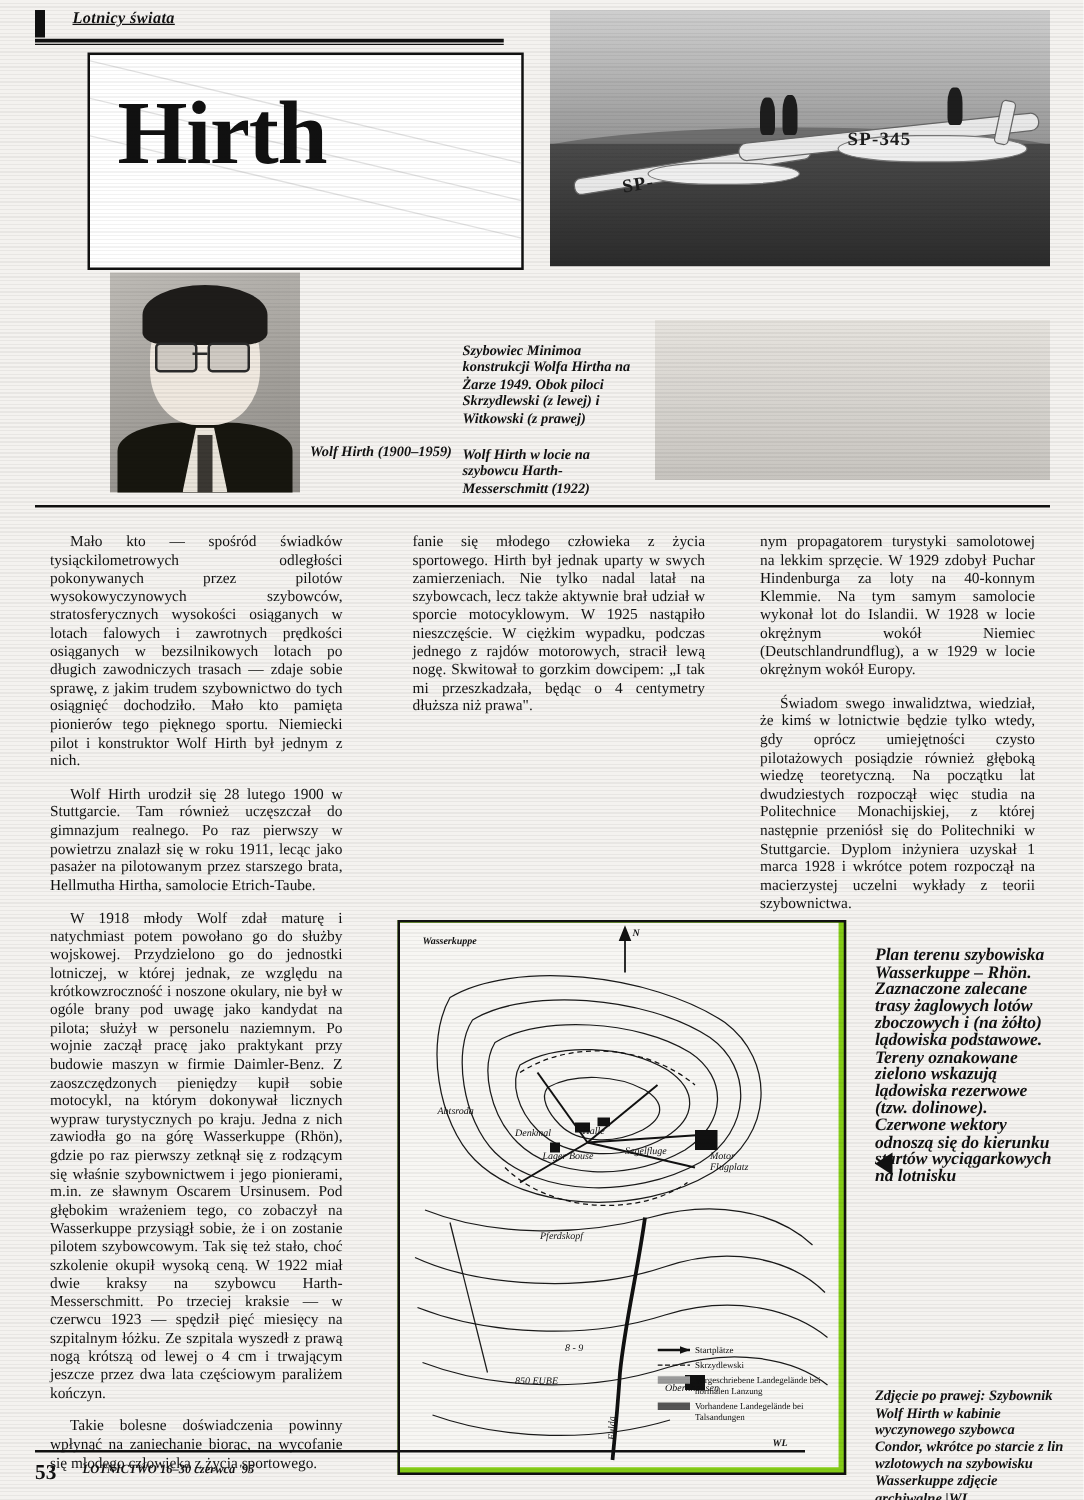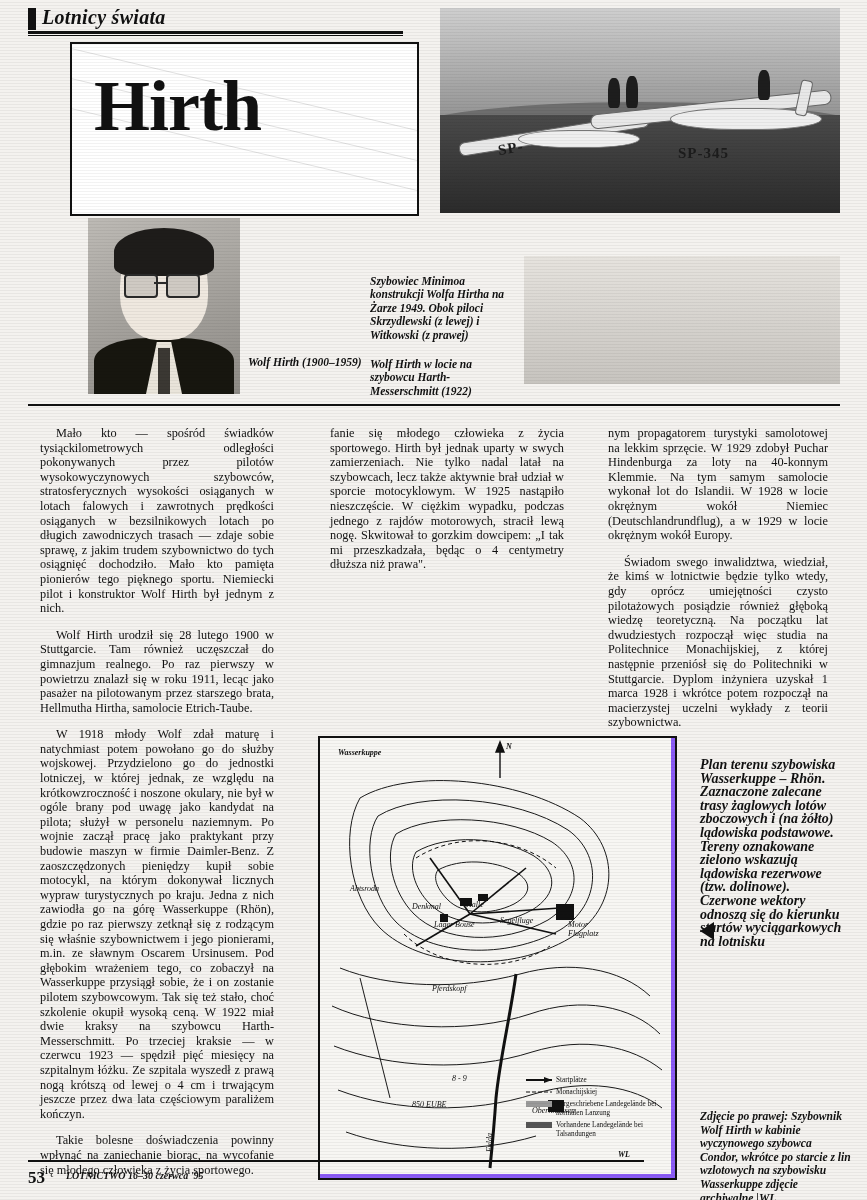--- a/index.html
+++ b/index.html
@@ -1,21 +1,21 @@
 <!DOCTYPE html>
 <html><head>
 <meta charset="utf-8">
 <style>
   html,body{margin:0;padding:0;background:#fff;}
   body{width:867px;height:1200px;position:relative;font-family:"Liberation Serif",serif;color:#111;overflow:hidden;}
   .page{position:absolute;inset:0;background:#f4f2ef;}
   
   .section-head{position:absolute;left:28px;top:8px;width:380px;height:26px;}
   .section-head .bar{position:absolute;left:0;top:0;width:8px;height:22px;background:#111;}
-  .section-head .title{position:absolute;left:14px;top:-2px;font-weight:bold;font-style:italic;font-size:20px;letter-spacing:.3px;}
+  .section-head .title{position:absolute;left:30px;top:-2px;font-weight:bold;font-style:italic;font-size:13px;letter-spacing:.3px;text-decoration:underline;}
   .section-head .rule{position:absolute;left:0;top:23px;width:375px;height:3px;background:#111;}
   .section-head .rule2{position:absolute;left:0;top:27px;width:375px;height:1px;background:#111;}
 
   
   .hirth-box{position:absolute;left:70px;top:42px;width:345px;height:170px;border:2px solid #111;background:#fff;}
   .hirth-box .word{position:absolute;left:22px;top:14px;font-size:72px;line-height:96px;font-weight:bold;letter-spacing:-1px;}
   .hirth-box .diag{position:absolute;left:0;top:0;width:100%;height:100%;opacity:.25;}
 
   
   .photo-top{position:absolute;left:440px;top:8px;width:400px;height:205px;background:#5d5d5d;overflow:hidden;}
@@ -54,21 +54,21 @@
 
   
   .col{position:absolute;top:414px;width:258px;font-size:12.3px;line-height:14.6px;text-align:justify;}
   .col p{margin:12px;text-indent:16px;}
   .col p.first{text-indent:16px;}
   #col1{left:28px;height:760px;}
   #col2{left:318px;width:258px;}
   #col3{left:596px;width:244px;}
 
   
-  .map{position:absolute;left:318px;top:736px;width:355px;height:440px;border:2px solid #111;background:#8b5cf6;overflow:hidden;}
+  .map{position:absolute;left:318px;top:736px;width:355px;height:440px;border:2px solid #111;background:#84cc16;overflow:hidden;}
   .map svg{position:absolute;left:0;top:0;}
   .map .lbl{position:absolute;font-size:8px;font-style:italic;font-family:"Liberation Serif",serif;}
   .map .legend{position:absolute;left:206px;top:338px;font-size:7.2px;line-height:9px;}
   .map .legend .row{display:flex;align-items:flex-start;margin-bottom:3px;}
   .map .legend .sym{width:26px;height:8px;margin-right:4px;position:relative;flex:none;}
 
   
   .cap-map{position:absolute;left:700px;top:758px;width:145px;font-style:italic;font-weight:bold;font-size:14px;line-height:13.6px;}
   .tri{position:absolute;left:700px;top:922px;width:0;height:0;border-top:9px solid transparent;border-bottom:9px solid transparent;border-right:14px solid #111;}
   .cap-right{position:absolute;left:700px;top:1110px;width:152px;font-style:italic;font-weight:bold;font-size:11.6px;line-height:13.6px;}
@@ -111,21 +111,21 @@
       <div class="wing" style="left:0;top:24px;width:190px;height:12px;transform:rotate(-9deg);border-radius:6px;"></div>
       <div class="fuse" style="left:60px;top:26px;width:120px;height:16px;"></div>
     </div>
 
     <div class="glider" style="left:150px;top:60px;width:240px;height:92px;">
       <div class="wing" style="left:0;top:34px;width:240px;height:13px;transform:rotate(-6deg);border-radius:7px;"></div>
       <div class="fuse" style="left:80px;top:40px;width:150px;height:20px;"></div>
       <div class="wing" style="left:208px;top:12px;width:10px;height:34px;transform:rotate(12deg);border-radius:4px;"></div>
     </div>
     <div class="reg" style="left:58px;top:132px;transform:rotate(-10deg);">SP-</div>
-    <div class="reg" style="left:238px;top:96px;margin-top:41px;">SP-345</div>
+    <div class="reg" style="left:238px;top:96px;">SP-345</div>
 
     <div class="people" style="left:168px;top:70px;width:12px;height:30px;"></div>
     <div class="people" style="left:186px;top:68px;width:12px;height:32px;"></div>
     <div class="people" style="left:318px;top:62px;width:12px;height:30px;"></div>
   </div>
 
   <div class="portrait">
     <div class="bg"></div>
     <div class="suit"></div>
     <div class="shirt"></div>
@@ -246,21 +246,21 @@
             </svg>
         </span>
         <span>Startplätze</span>
       </div>
       <div class="row">
         <span class="sym">
           <svg width="26" height="8">
               <line x1="0" y1="4" x2="26" y2="4" stroke="#111" stroke-width="1" stroke-dasharray="4 2"></line>
             </svg>
         </span>
-        <span>Monachijskiej</span>
+        <span>Skrzydlewski</span>
       </div>
       <div class="row">
         <span class="sym">
           <svg width="26" height="8">
               <rect x="0" y="1" width="26" height="6" fill="#9a9a9a"></rect>
             </svg>
         </span>
         <span>Vorgeschriebene Landegelände bei normalen Lanzung</span>
       </div>
       <div class="row">

